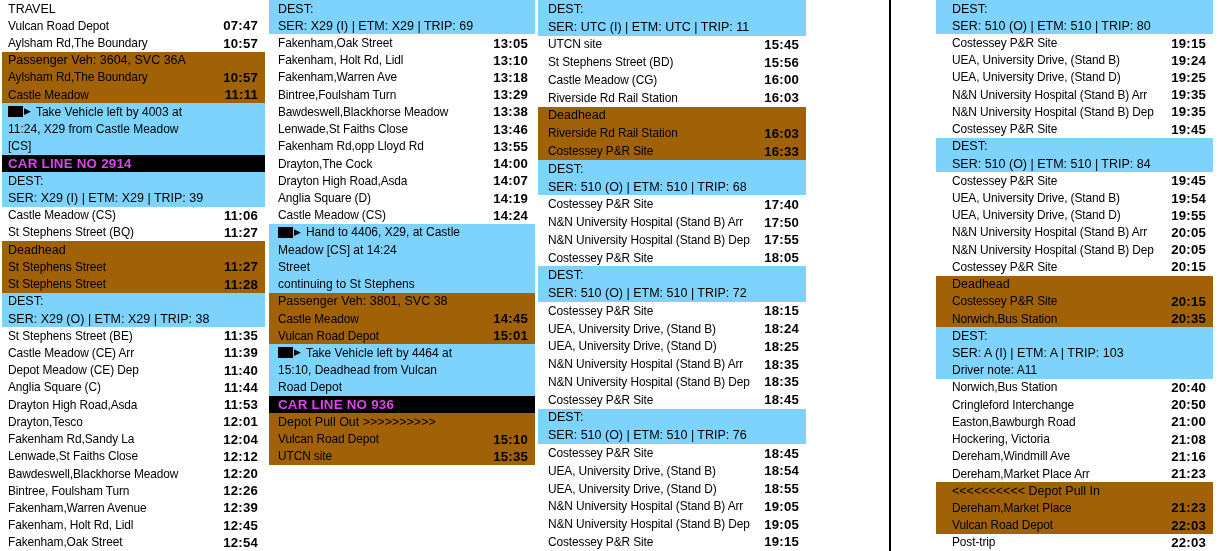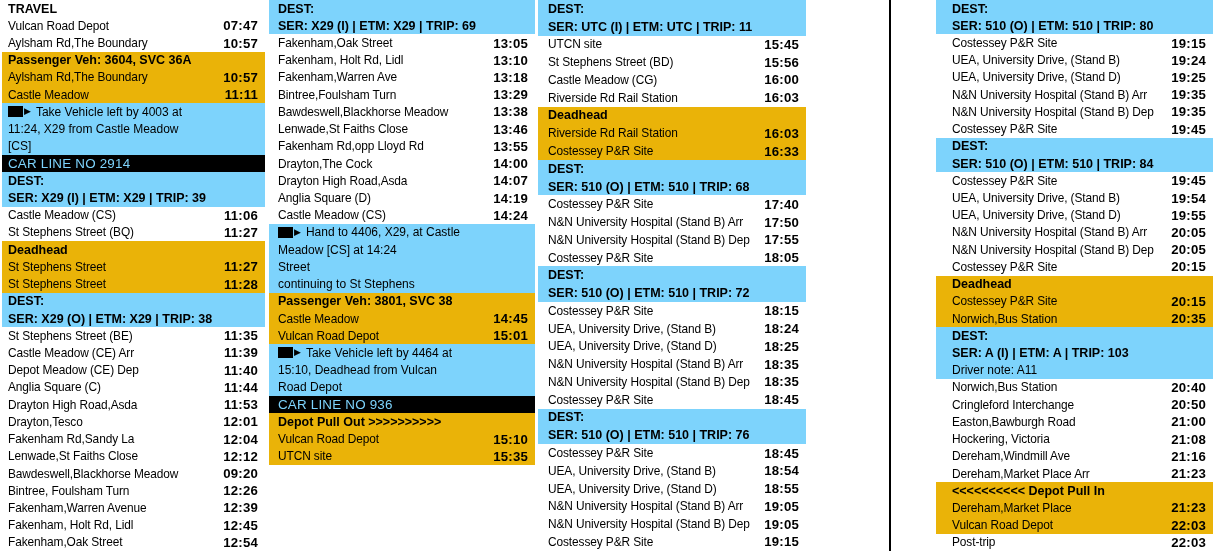--- a/index.html
+++ b/index.html
@@ -13,27 +13,27 @@
   .row{
     height:var(--pitch);
     display:flex;align-items:center;
     padding-left:var(--pl);padding-right:7px;
     box-sizing:border-box;
     white-space:nowrap;overflow:hidden;
   }
   .k-stop{justify-content:space-between}
   .nm{font-size:11.9px;letter-spacing:-0.1px}
   .tm{font-weight:bold;font-size:13.2px;letter-spacing:0.2px;margin-left:6px}
-  .k-h,.k-b{font-weight:bold;font-size:12.5px}
+  .k-h,.k-b{font-weight:normal;font-size:12.5px}
   .k-n,.k-ni,.k-r{font-size:12px}
   .bg-w{background:#ffffff}
-  .bg-s{background:#eab308}
+  .bg-s{background:#a16207}
   .bg-g{background:#7dd3fc}
   .bg-k{background:#000000}
-  .k-car{color:#7dd3fc;font-weight:normal;font-size:13.4px;letter-spacing:0.2px}
+  .k-car{color:#d946ef;font-weight:bold;font-size:13.4px;letter-spacing:0.2px}
   .note-icon{display:inline-flex;align-items:center;margin-right:5px;flex:0 0 auto}
   .nrect{width:15px;height:11px;background:#000;display:inline-block}
   .ntri{font-size:9px;line-height:1;margin-left:1px}
   .divider{position:absolute;left:889px;top:0;width:2px;height:551px;background:#000}
 </style>
 </head>
 <body>
 
 <div class="col" style="left:2px;width:263px;--pitch:17.22px;--pl:6px">
     <div class="row bg-w k-b">TRAVEL</div>
@@ -112,21 +112,21 @@
     <div class="row bg-w k-stop">
       <span class="nm">Fakenham Rd,Sandy La</span>
       <span class="tm">12:04</span>
     </div>
     <div class="row bg-w k-stop">
       <span class="nm">Lenwade,St Faiths Close</span>
       <span class="tm">12:12</span>
     </div>
     <div class="row bg-w k-stop">
       <span class="nm">Bawdeswell,Blackhorse Meadow</span>
-      <span class="tm">09:20</span>
+      <span class="tm">12:20</span>
     </div>
     <div class="row bg-w k-stop">
       <span class="nm">Bintree, Foulsham Turn</span>
       <span class="tm">12:26</span>
     </div>
     <div class="row bg-w k-stop">
       <span class="nm">Fakenham,Warren Avenue</span>
       <span class="tm">12:39</span>
     </div>
     <div class="row bg-w k-stop">

